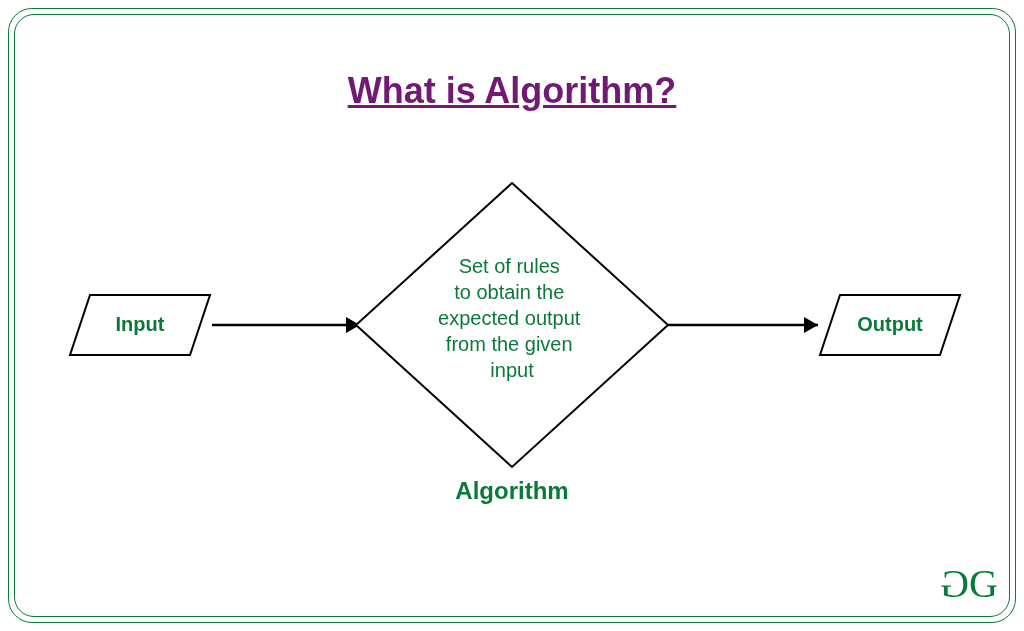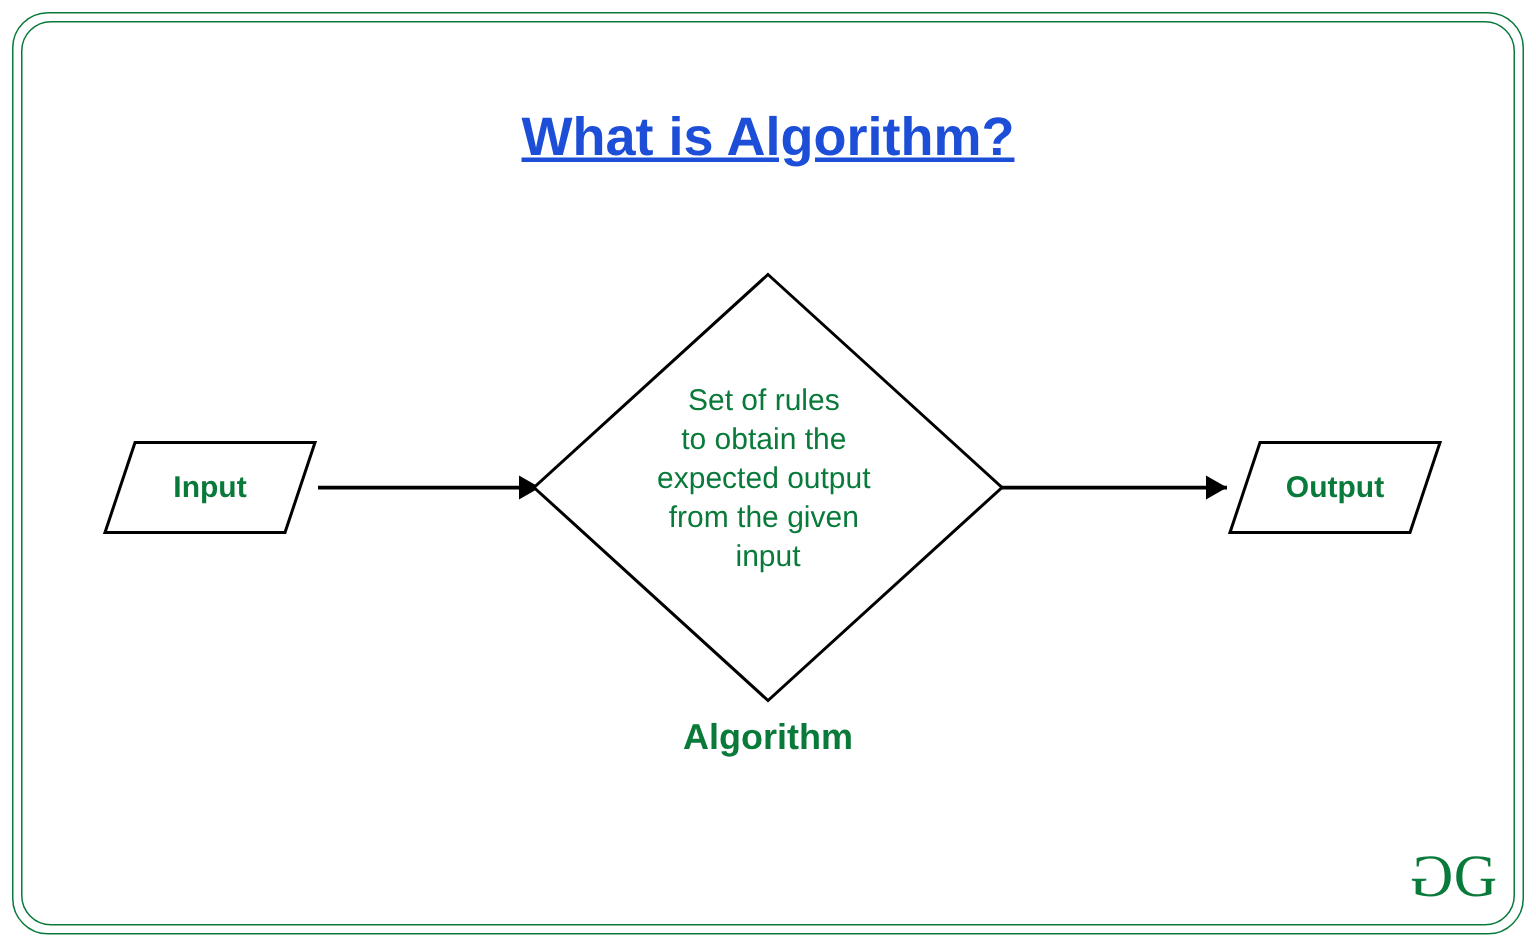--- a/index.html
+++ b/index.html
@@ -28,21 +28,21 @@
     border-radius: 20px;
   }
   .title {
     position: absolute;
     top: 70px;
     left: 0;
     right: 0;
     text-align: center;
     font-size: 36px;
     font-weight: bold;
-    color: #1d4ed8;
+    color: #701a75;
     text-decoration: underline;
   }
   .diagram {
     position: absolute;
     top: 175px;
     left: 40px;
     width: 944px;
     height: 340px;
   }
   .logo {

